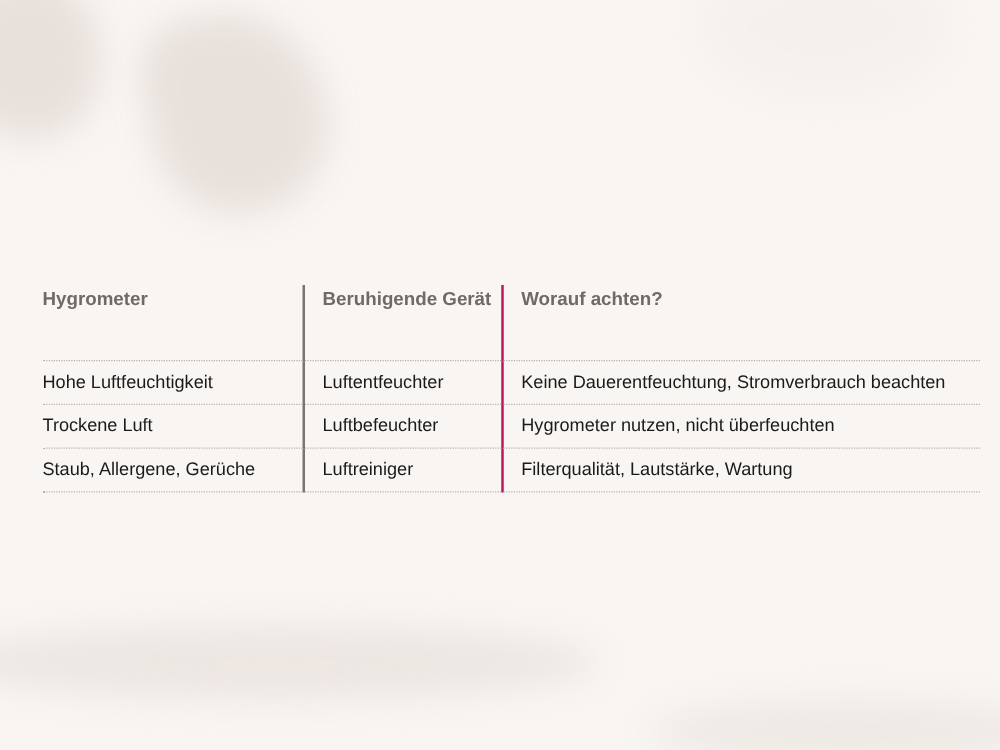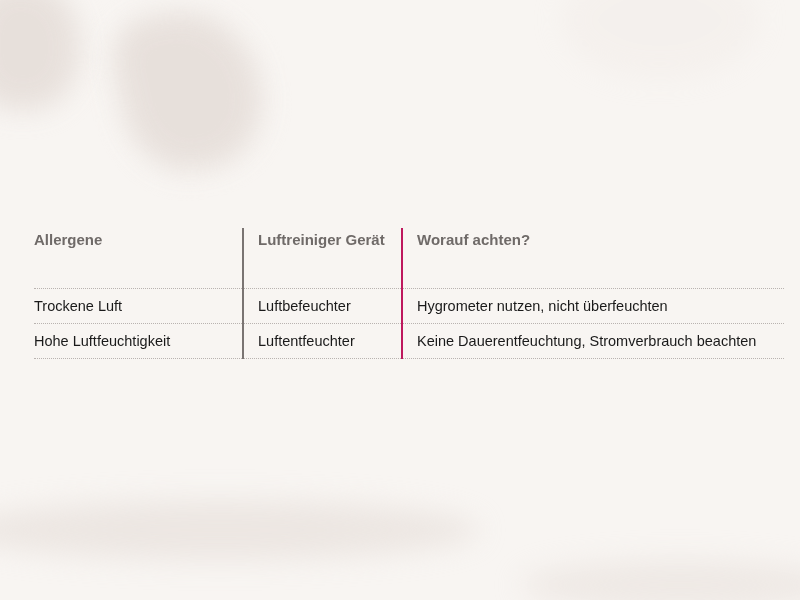--- a/index.html
+++ b/index.html
@@ -41,30 +41,35 @@
   <div class="shadow s1"></div>
   <div class="shadow s2"></div>
   <div class="shadow s3"></div>
   <div class="shadow s4"></div>
   <div class="shadow s5"></div>
 </div>
 
 <table class="table">
   <thead>
     <tr>
-      <th class="c1">Allergene</th>
-      <th class="c2">Luftreiniger Gerät</th>
+      <th class="c1">Hygrometer</th>
+      <th class="c2">Beruhigende Gerät</th>
       <th class="c3">Worauf achten?</th>
     </tr>
   </thead>
   <tbody>
+    <tr>
+      <td class="c1">Hohe Luftfeuchtigkeit</td>
+      <td class="c2">Luftentfeuchter</td>
+      <td class="c3">Keine Dauerentfeuchtung, Stromverbrauch beachten</td>
+    </tr>
     <tr>
       <td class="c1">Trockene Luft</td>
       <td class="c2">Luftbefeuchter</td>
       <td class="c3">Hygrometer nutzen, nicht überfeuchten</td>
     </tr>
     <tr>
-      <td class="c1">Hohe Luftfeuchtigkeit</td>
-      <td class="c2">Luftentfeuchter</td>
-      <td class="c3">Keine Dauerentfeuchtung, Stromverbrauch beachten</td>
+      <td class="c1">Staub, Allergene, Gerüche</td>
+      <td class="c2">Luftreiniger</td>
+      <td class="c3">Filterqualität, Lautstärke, Wartung</td>
     </tr>
   </tbody>
 </table>
 
 </body></html>

